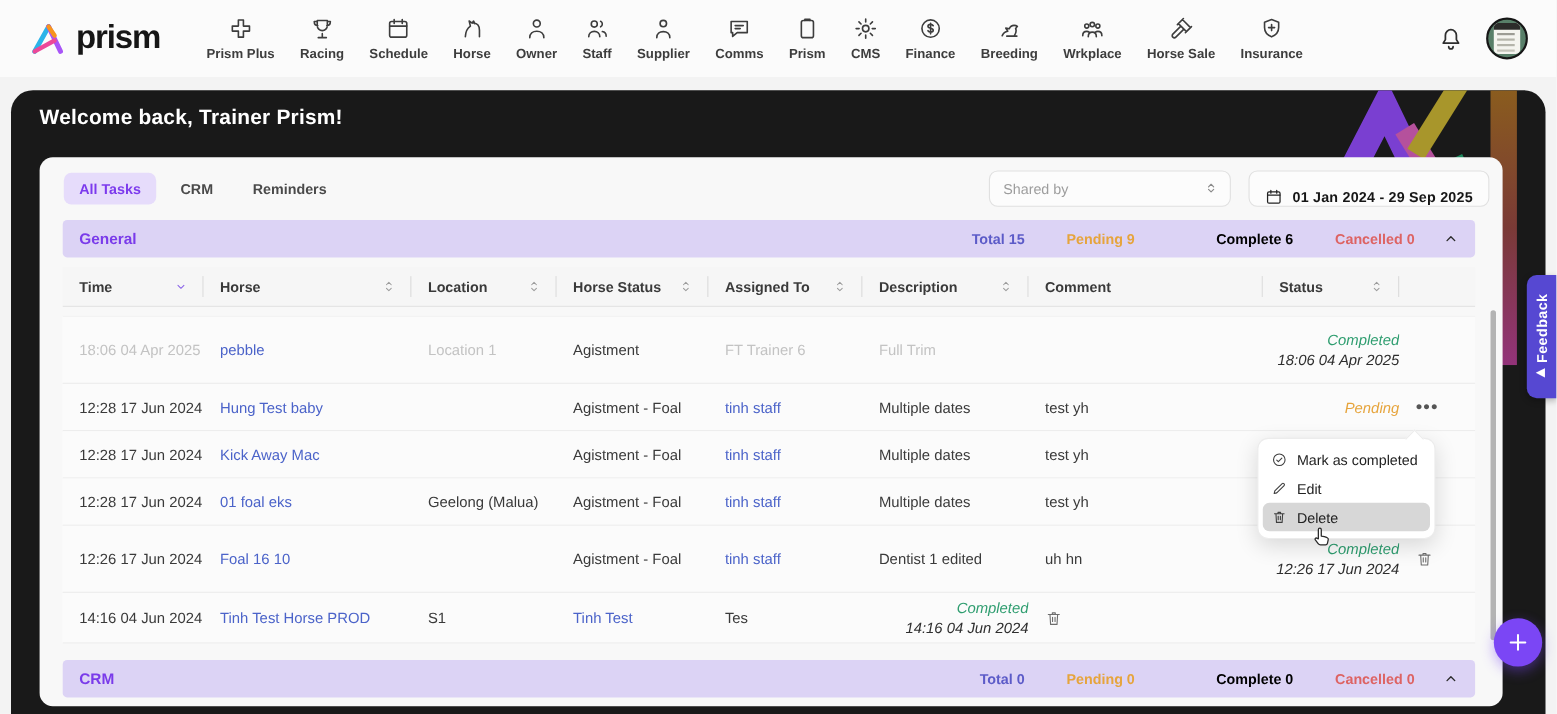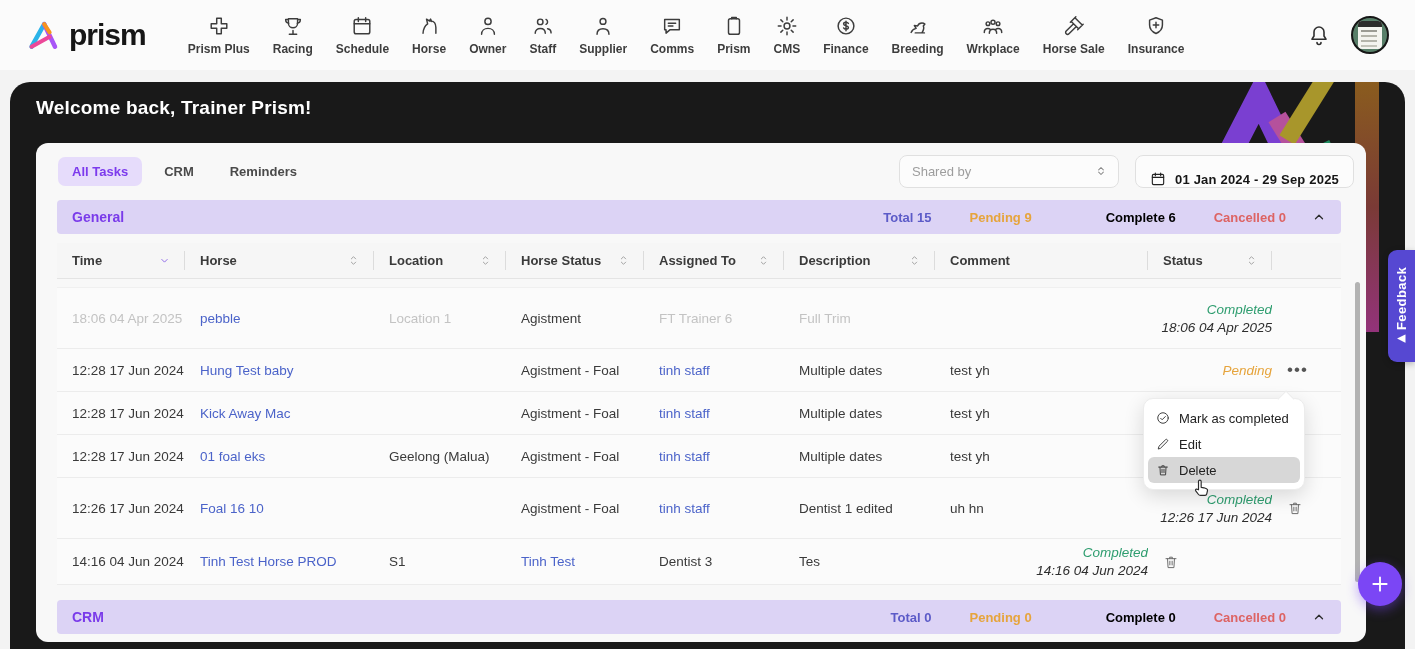--- a/index.html
+++ b/index.html
@@ -480,21 +480,20 @@
                 </svg>
           </span>
             </div>
         </div>
 
         <div class="trow r-last">
           <div class="td">14:16 04 Jun 2024</div>
           <div class="td link">Tinh Test Horse PROD</div>
           <div class="td">S1</div>
           <div class="td link">Tinh Test</div>
-          <div class="td">Dentist 3</div>
           <div class="td">Tes</div>
           <div class="td status">
             <span class="status-label green">Completed</span>
             <span class="status-date">14:16 04 Jun 2024</span>
           </div>
           <div class="td">
               <span class="trash-btn">
             <svg viewBox="0 0 24 24">
                   <path d="M4.5 7h15M10 7V4.8h4V7M6.8 7l.8 13.4h8.8L17.2 7M10.3 10.8v5.6M13.7 10.8v5.6"></path>
                 </svg>

